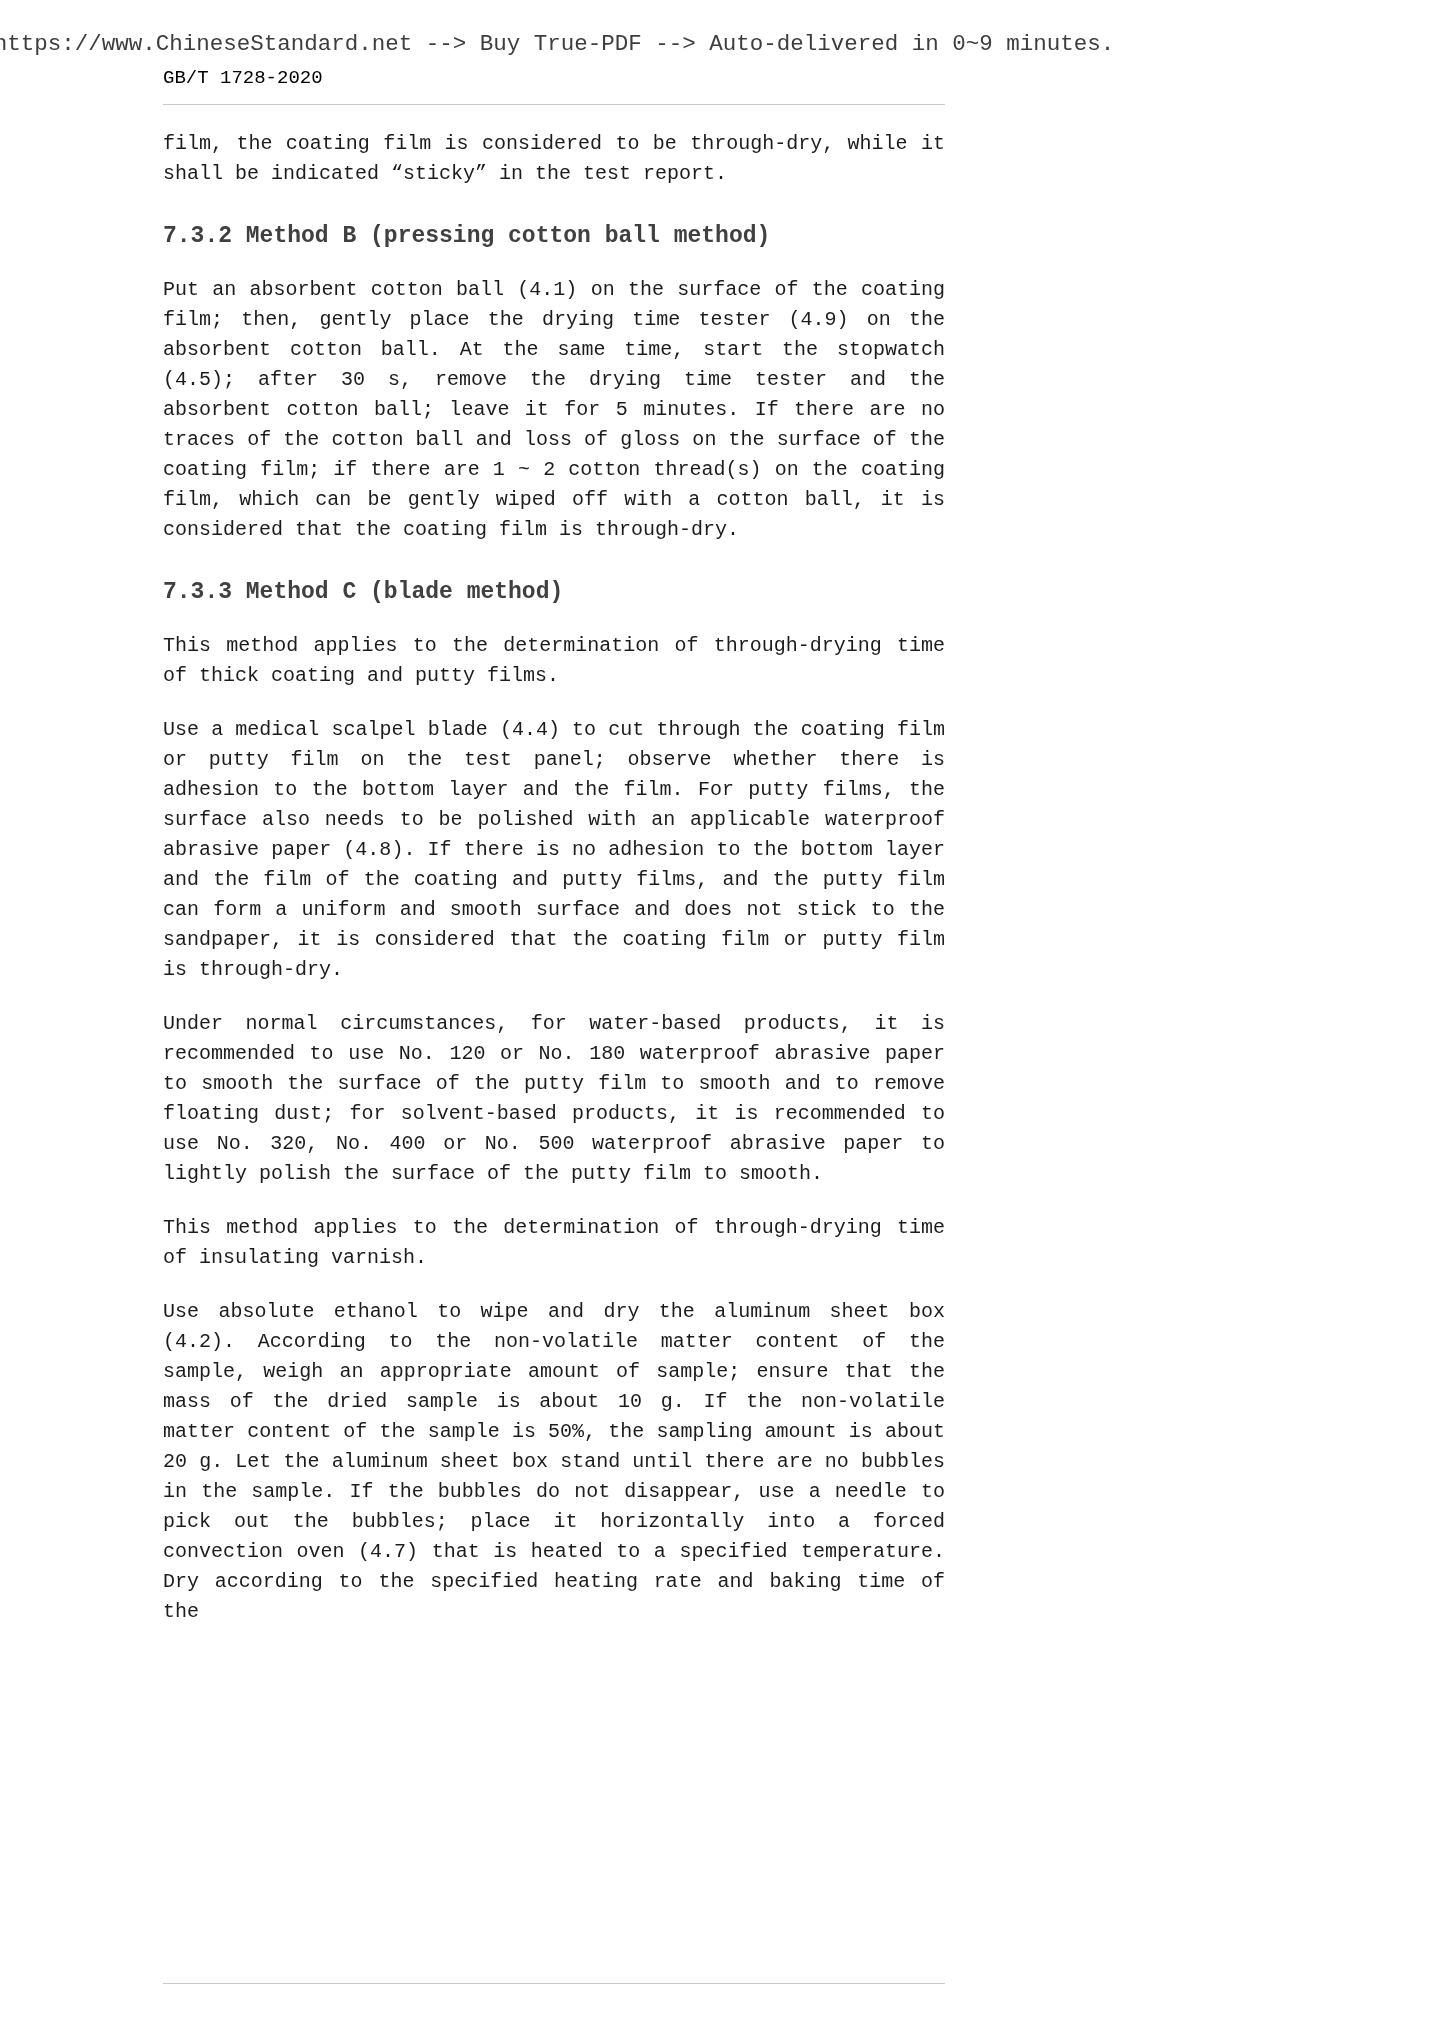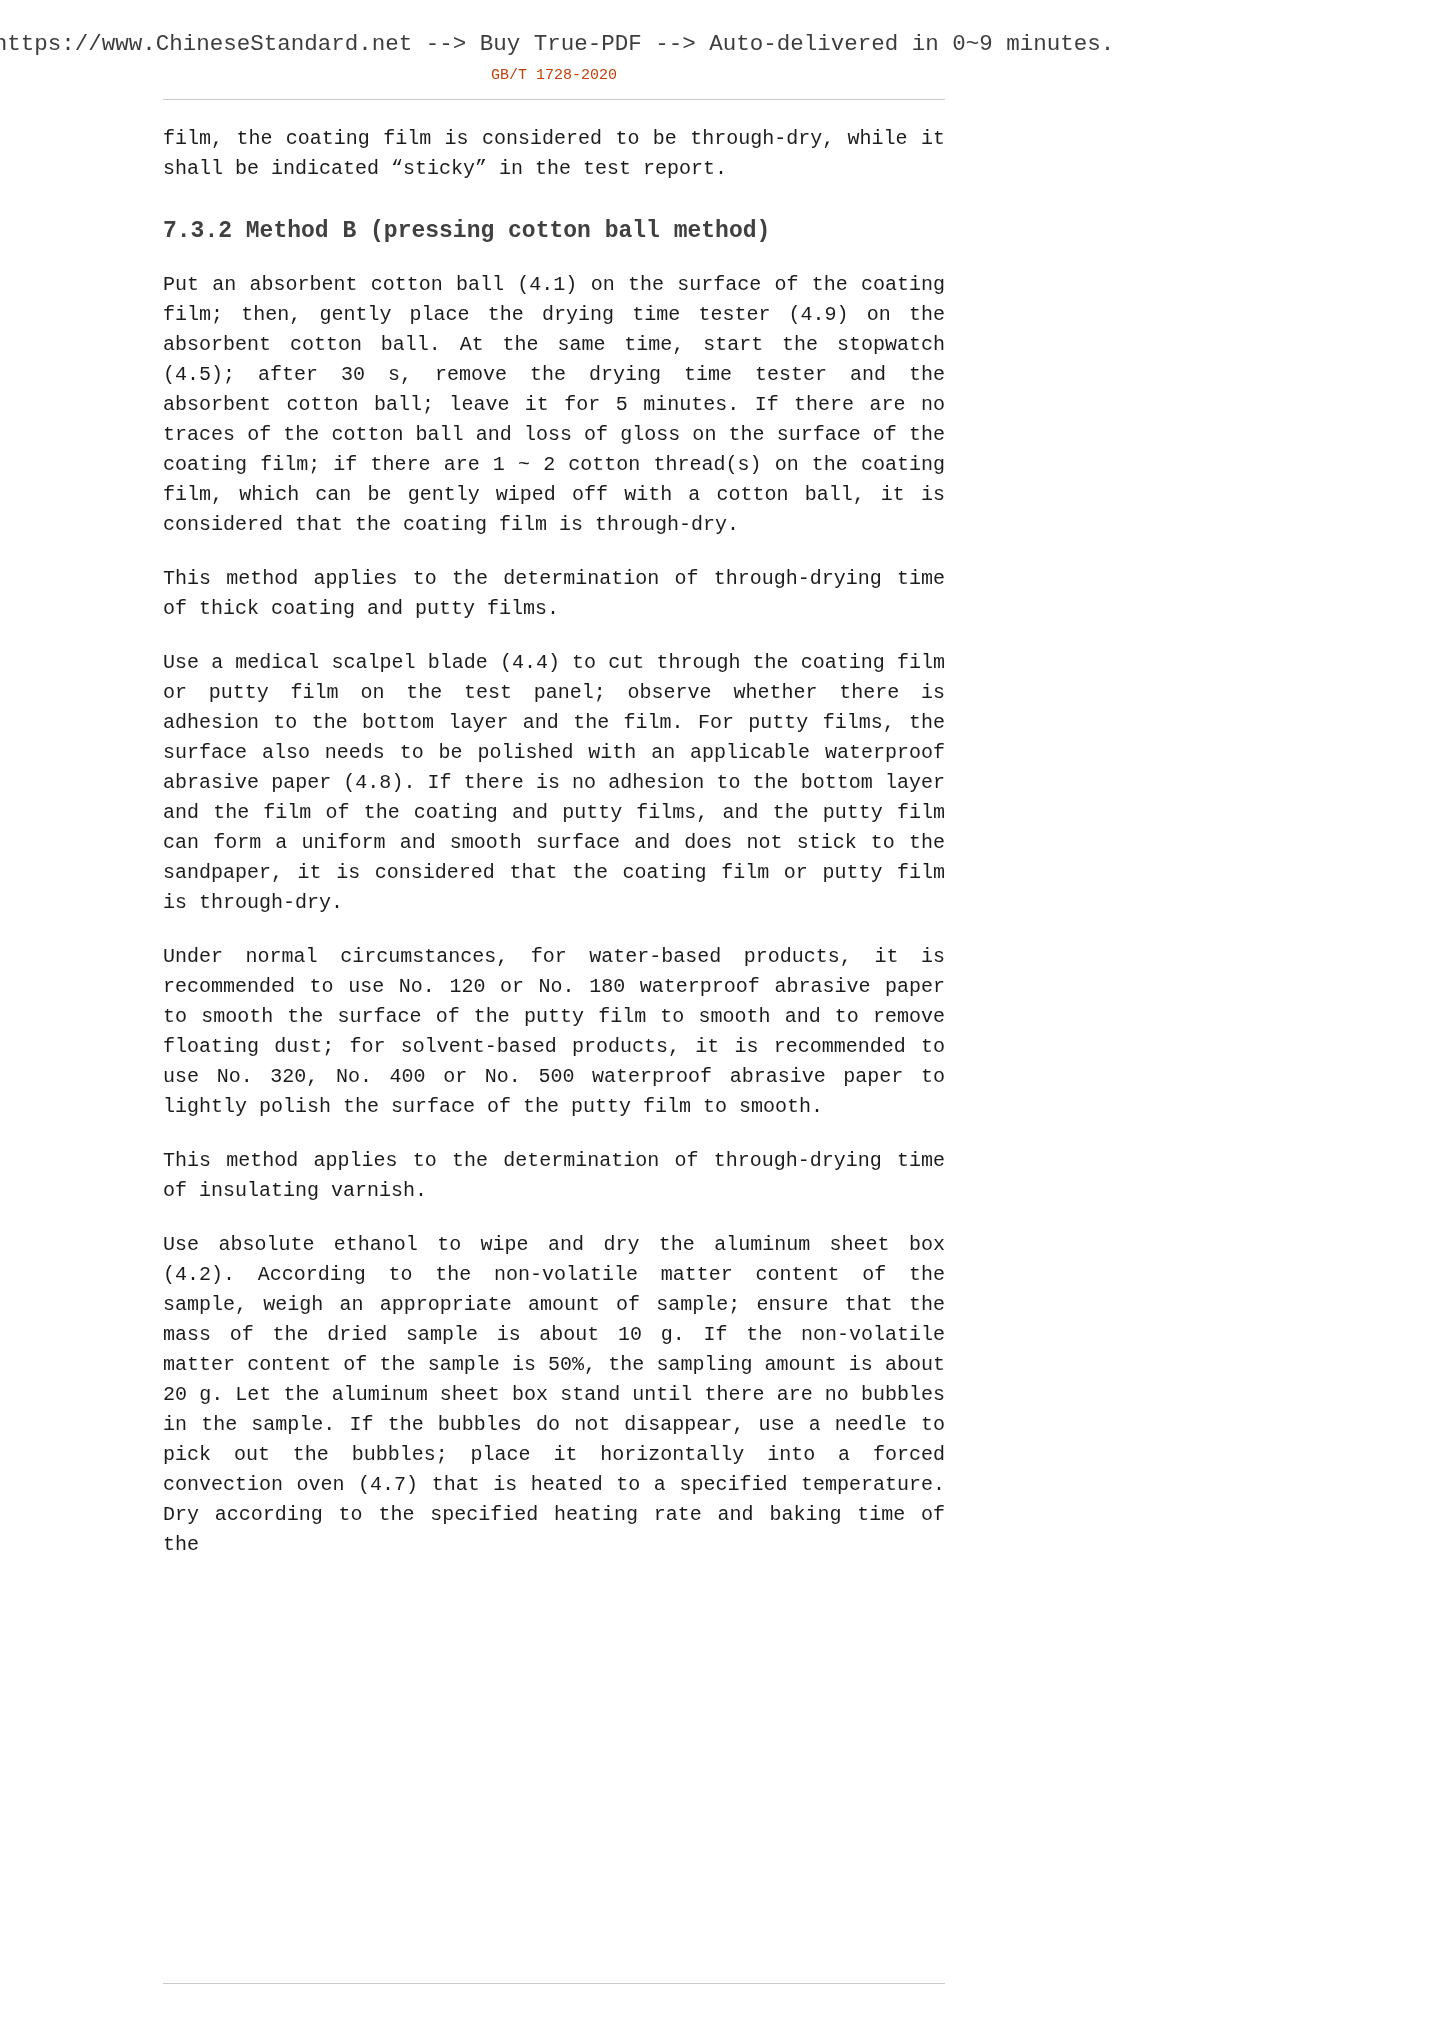--- a/index.html
+++ b/index.html
@@ -20,24 +20,24 @@
   }
   .header-url {
     display: flex;
     justify-content: center;
     white-space: nowrap;
     margin-top: 31px;
     font-size: 22.5px;
     color: #3d3d3d;
   }
   .doc-code {
-    text-align: center;
+    text-align: left;
     margin-top: 10px;
-    font-size: 15px;
-    color: #c2410c;
+    font-size: 19px;
+    color: #000000;
   }
   .rule {
     border: none;
     border-top: 1.5px solid #c9c9c9;
     margin-top: 15px;
   }
   .body-text { }
   .para {
     font-size: 20px;
     line-height: 30px;
@@ -81,20 +81,21 @@
     <div class="header-url">https://www.ChineseStandard.net --&gt; Buy True-PDF --&gt; Auto-delivered in 0~9 minutes.</div>
 
     <div class="doc-code">GB/T 1728-2020</div>
 
     <hr class="rule">
 
     <div class="body-text">
       <p class="para">film, the coating film is considered to be through-dry, while it shall be indicated “sticky” in the test report.</p>
       <h3 class="heading">7.3.2 Method B (pressing cotton ball method)</h3>
       <p class="para">Put an absorbent cotton ball (4.1) on the surface of the coating film; then, gently place the drying time tester (4.9) on the absorbent cotton ball. At the same time, start the stopwatch (4.5); after 30 s, remove the drying time tester and the absorbent cotton ball; leave it for 5 minutes. If there are no traces of the cotton ball and loss of gloss on the surface of the coating film; if there are 1 ~ 2 cotton thread(s) on the coating film, which can be gently wiped off with a cotton ball, it is considered that the coating film is through-dry.</p>
+      <h3 class="heading">7.3.3 Method C (blade method)</h3>
       <p class="para">This method applies to the determination of through-drying time of thick coating and putty films.</p>
       <p class="para">Use a medical scalpel blade (4.4) to cut through the coating film or putty film on the test panel; observe whether there is adhesion to the bottom layer and the film. For putty films, the surface also needs to be polished with an applicable waterproof abrasive paper (4.8). If there is no adhesion to the bottom layer and the film of the coating and putty films, and the putty film can form a uniform and smooth surface and does not stick to the sandpaper, it is considered that the coating film or putty film is through-dry.</p>
       <p class="para">Under normal circumstances, for water-based products, it is recommended to use No. 120 or No. 180 waterproof abrasive paper to smooth the surface of the putty film to smooth and to remove floating dust; for solvent-based products, it is recommended to use No. 320, No. 400 or No. 500 waterproof abrasive paper to lightly polish the surface of the putty film to smooth.</p>
       <p class="para">This method applies to the determination of through-drying time of insulating varnish.</p>
       <p class="para">Use absolute ethanol to wipe and dry the aluminum sheet box (4.2). According to the non-volatile matter content of the sample, weigh an appropriate amount of sample; ensure that the mass of the dried sample is about 10 g. If the non-volatile matter content of the sample is 50%, the sampling amount is about 20 g. Let the aluminum sheet box stand until there are no bubbles in the sample. If the bubbles do not disappear, use a needle to pick out the bubbles; place it horizontally into a forced convection oven (4.7) that is heated to a specified temperature. Dry according to the specified heating rate and baking time of the</p>
     </div>
   </div>
 
   <div class="footer">
     <hr class="rule">

